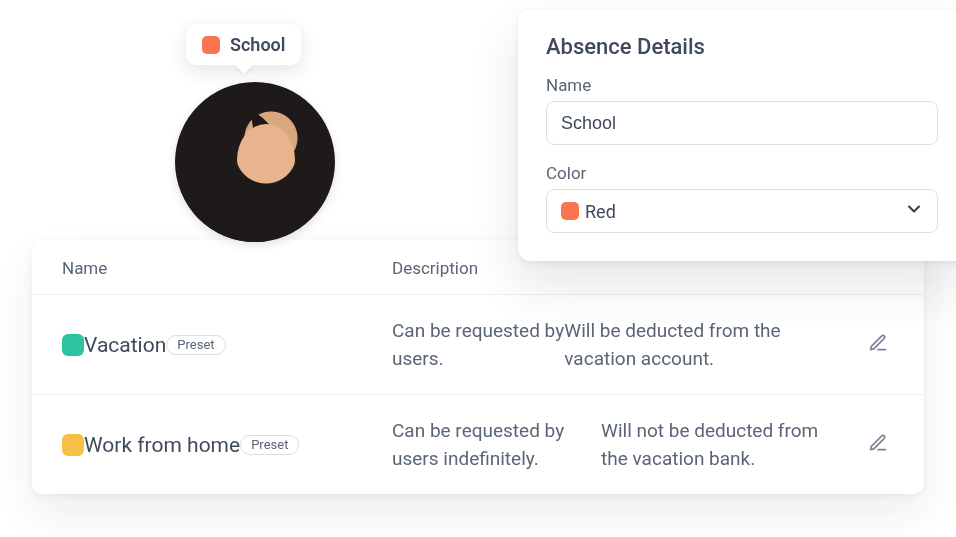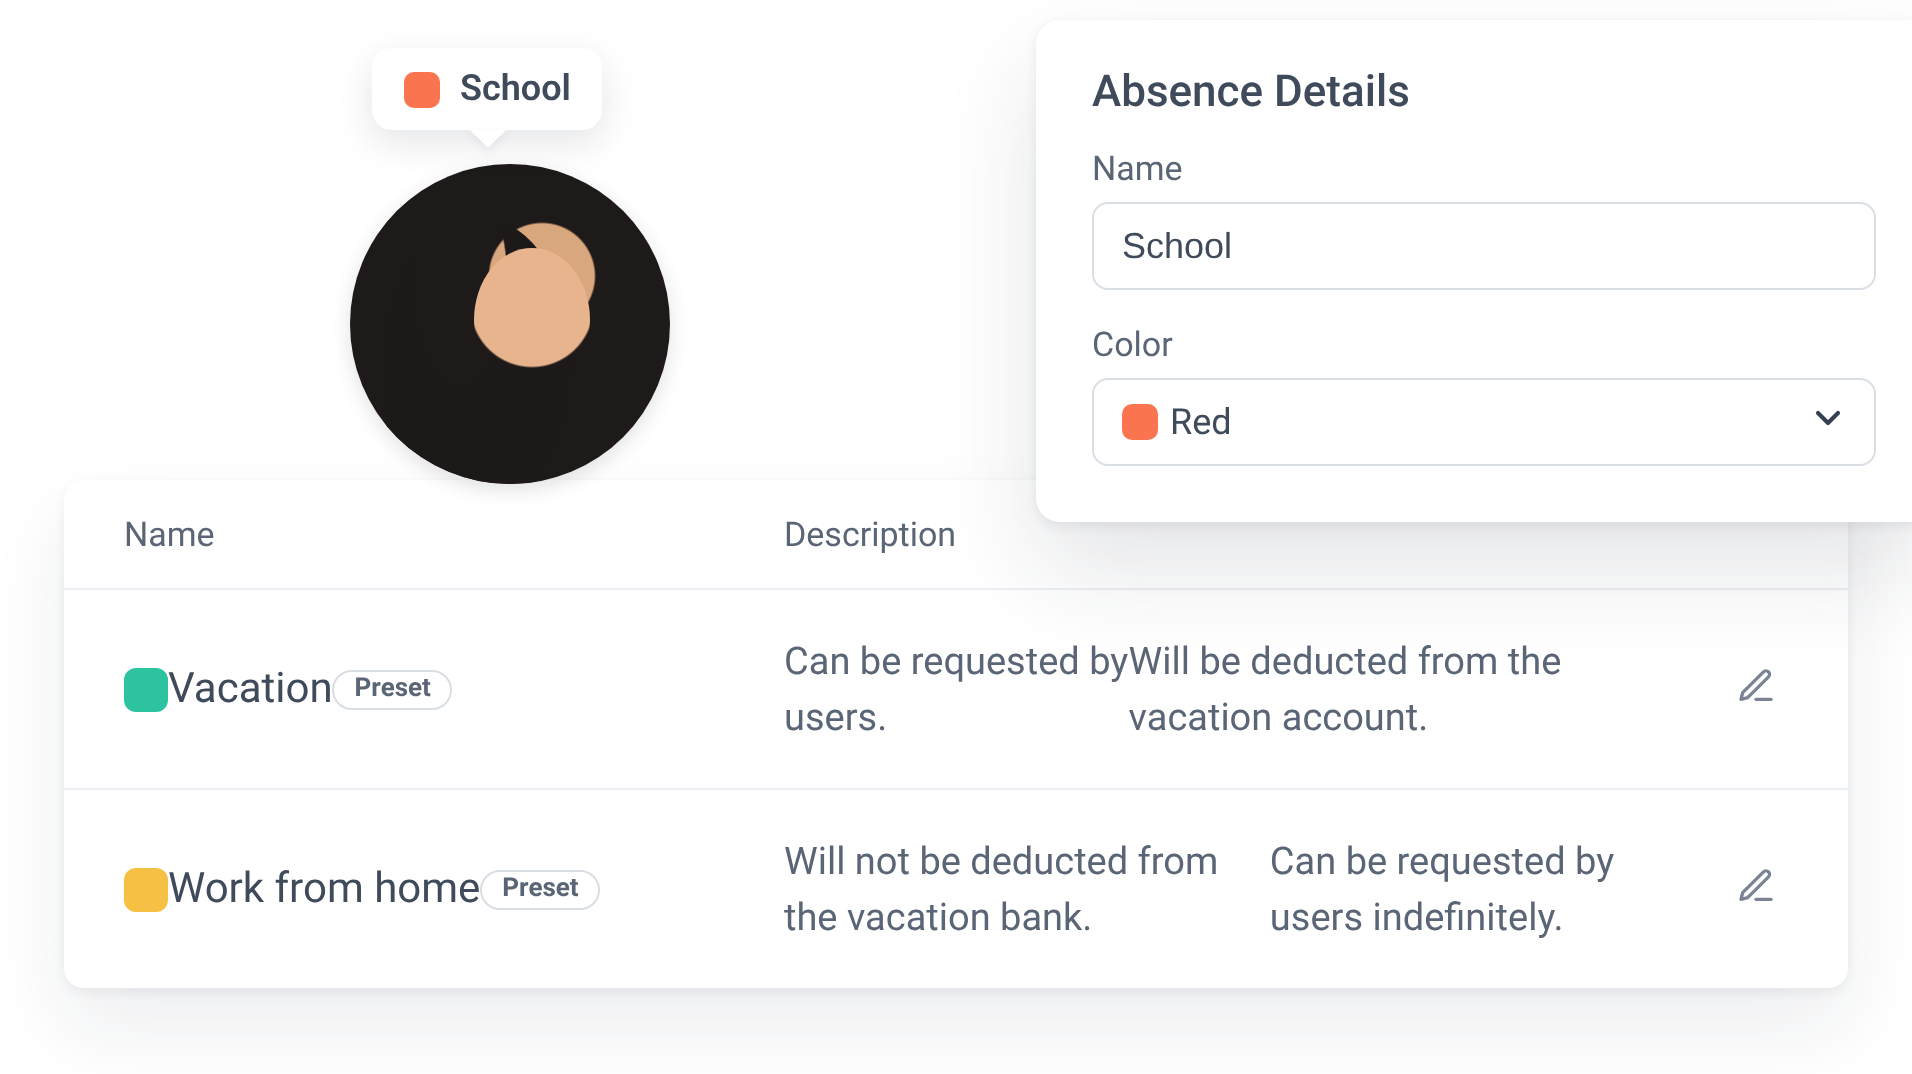--- a/index.html
+++ b/index.html
@@ -69,21 +69,20 @@
     font-size:21px;
     color:var(--text);
   }
   .preset-badge{
     font-size:13px;
     color:var(--text-light);
     border:1px solid var(--border);
     padding:2px 10px 3px 10px;
     border-radius:999px;
     line-height:1;
-    font-weight:bold;
   }
   .desc-cell{
     flex:1;
     display:flex;
     flex-direction:row;
     font-size:19px;
     line-height:1.45;
     color:var(--text-light);
   }
   .act-cell{
@@ -249,22 +248,22 @@
       </div>
     </div>
 
     <div class="trow">
       <div class="name-cell">
         <div class="swatch" style="background:#f6c044"></div>
         <span class="row-name">Work from home</span>
         <span class="preset-badge">Preset</span>
       </div>
       <div class="desc-cell">
+        <span>Can be requested by users indefinitely.</span>
         <span>Will not be deducted from the vacation bank.</span>
-        <span>Can be requested by users indefinitely.</span>
       </div>
       <div class="act-cell">
         <button class="edit-btn">
           <span>
             <svg viewBox="0 0 24 24" fill="none" stroke="currentColor" stroke-width="2" stroke-linecap="round" stroke-linejoin="round">
                 <path d="M12 20h9"></path>
                 <path d="M16.5 3.5a2.1 2.1 0 0 1 3 3L7 19l-4 1 1-4Z"></path>
               </svg>
           </span>
         </button>

